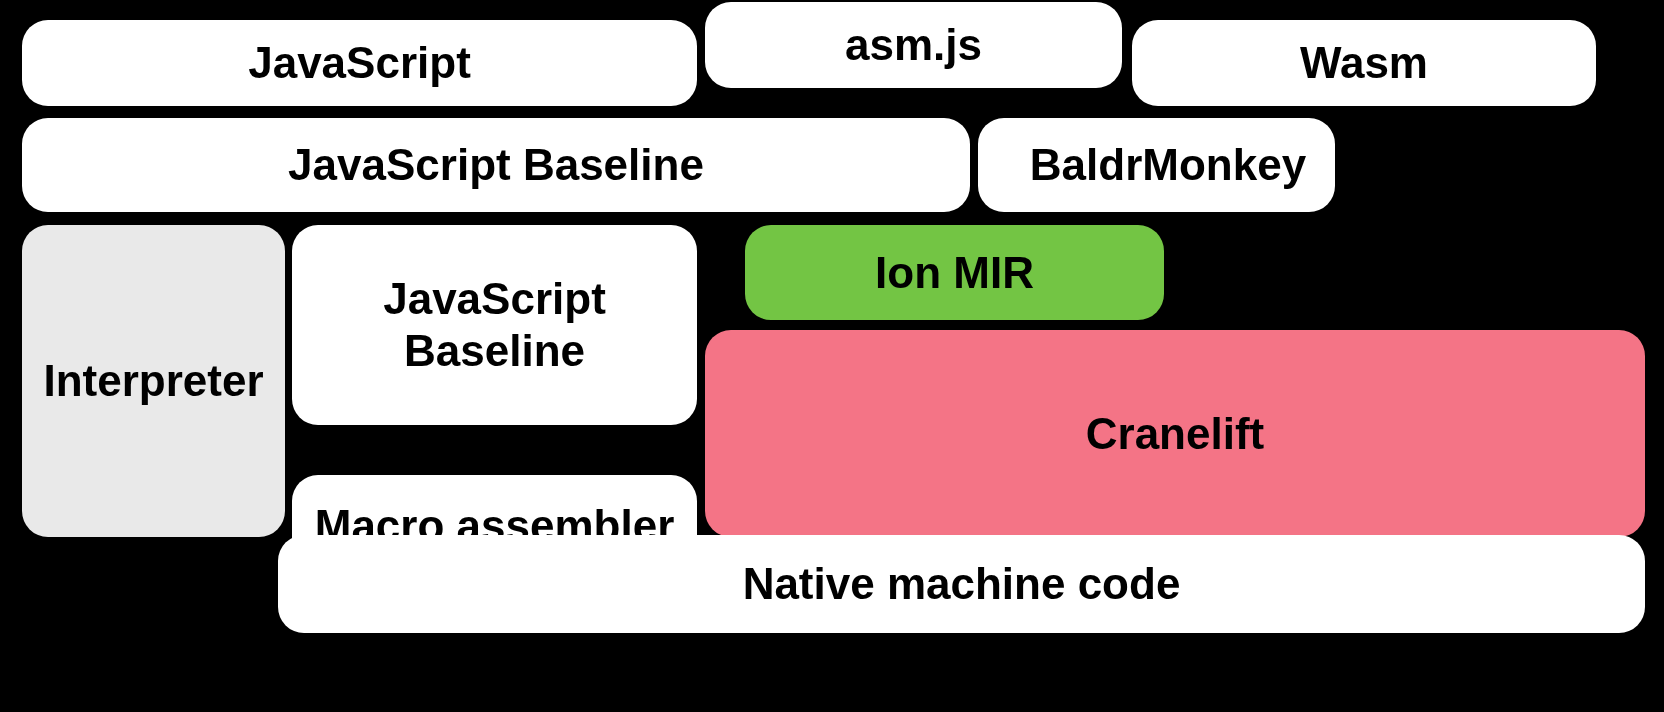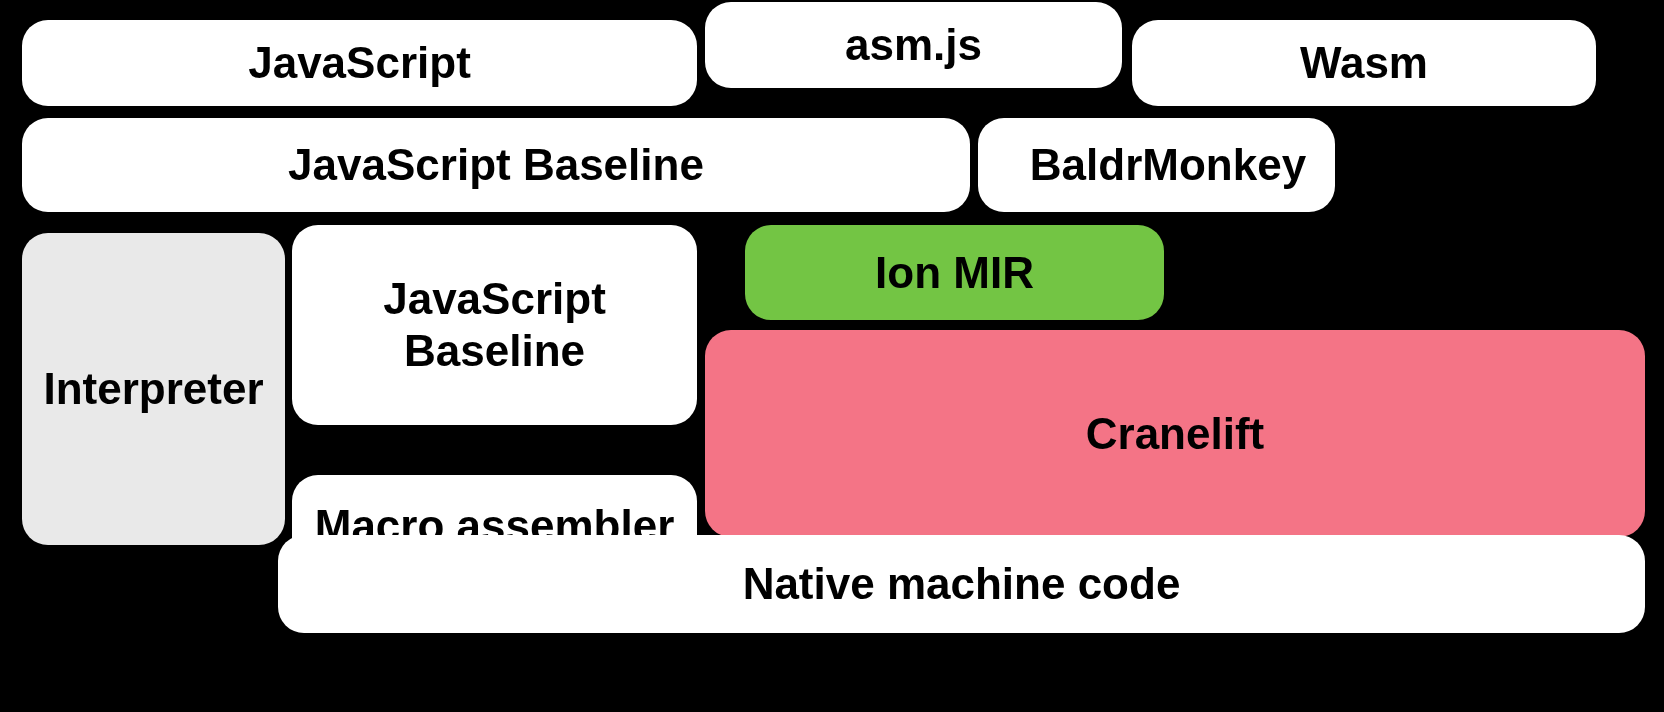--- a/index.html
+++ b/index.html
@@ -42,21 +42,21 @@
   
   #b-javascript       { left: 22px;   top: 20px;  width: 675px; height: 86px; }
   #b-asmjs            { left: 705px;  top: 2px;  width: 417px; height: 86px; }
   #b-wasm             { left: 1132px; top: 20px;  width: 464px; height: 86px; }
 
   
   #b-js-bytecode      { left: 22px;   top: 118px; width: 948px; height: 94px; }
   #b-baldrmonkey      { left: 978px;  top: 118px; width: 357px; height: 94px; padding-left: 23px; }
 
   
-  #b-interpreter      { left: 22px;   top: 233px; width: 263px; height: 312px; }
+  #b-interpreter      { left: 22px;   top: 225px; width: 263px; height: 312px; }
   #b-js-baseline      { left: 292px;  top: 225px; width: 405px; height: 200px; }
   #b-macro-assembler  { left: 292px;  top: 435px; width: 405px; height: 102px; margin-top: 40px; }
   #b-ion-mir          { left: 705px;  top: 225px; width: 419px; height: 95px; margin-left: 40px; }
   #b-cranelift        { left: 705px;  top: 330px; width: 940px; height: 207px; }
 
   
   #b-native-code      { left: 278px;  top: 535px; width: 1367px; height: 98px; }
 </style>
 </head>
 <body>

